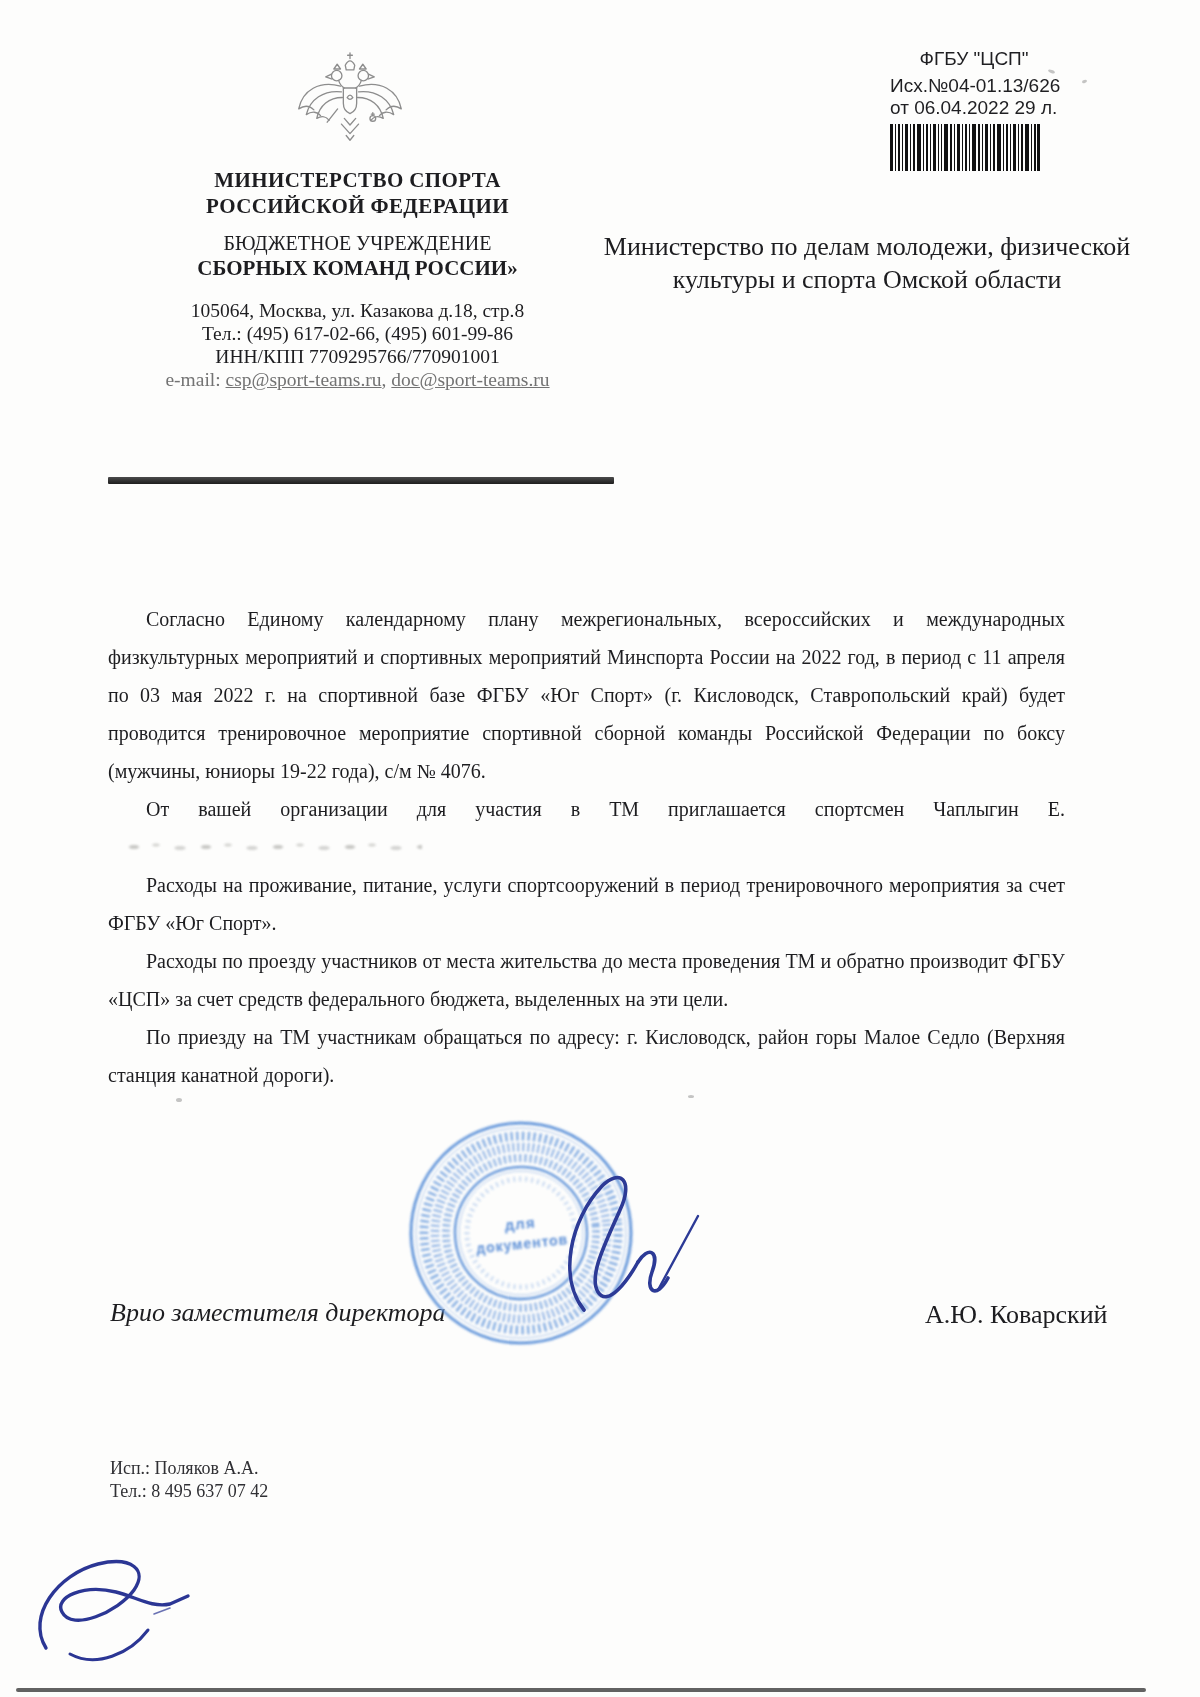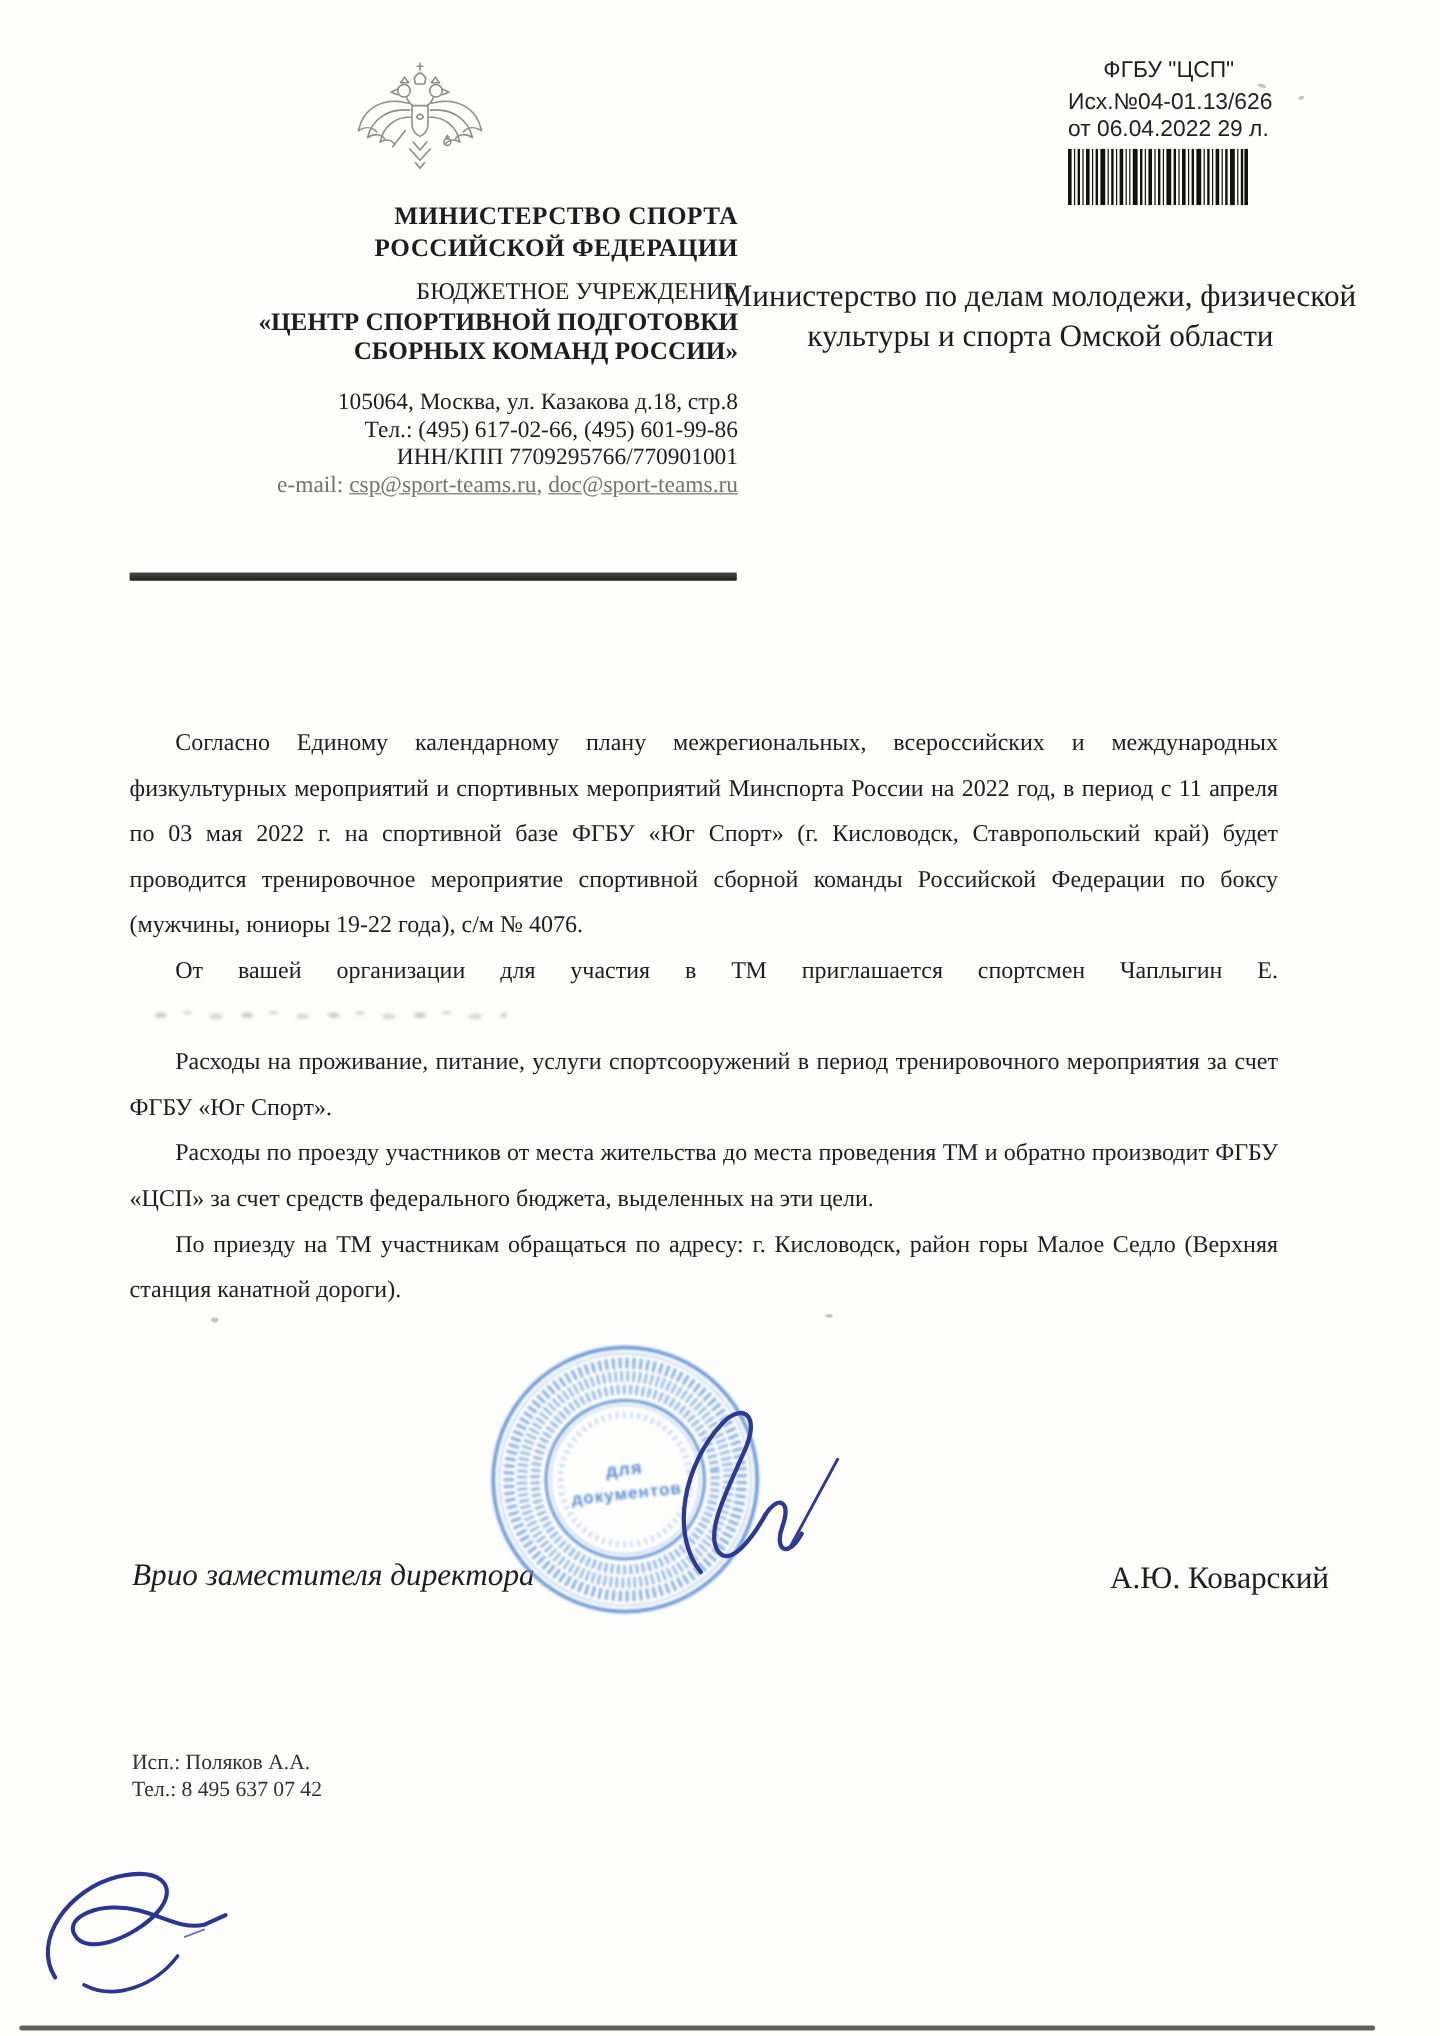--- a/index.html
+++ b/index.html
@@ -3,21 +3,21 @@
 <meta charset="utf-8">
 <style>
   html,body { margin:0; padding:0; background:#e9e9e9; }
   .page {
     position:relative; width:1200px; height:1697px; margin:0 auto;
     background:#fdfdfc; overflow:hidden;
     font-family:"Liberation Serif","DejaVu Serif",serif; color:#1d1d20;
   }
 
   
-  .lh { position:absolute; left:100px; top:50px; width:515px; text-align:right; }
+  .lh { position:absolute; left:100px; top:50px; width:515px; text-align:center; }
   .emblem { width:114px; height:114px; display:block; margin:0 auto; transform:translateX(-8px); }
   .lh-ministry { margin-top:3px; font-weight:bold; font-size:21px; line-height:26px; letter-spacing:.4px; }
   .lh-org { margin-top:12px; font-size:20px; line-height:24.5px; }
   .lh-org .bold { font-weight:bold; font-size:21px; }
   .lh-contacts { margin-top:19px; font-size:19.5px; line-height:23px; }
   .lh-email { color:#737373; }
   .email-link { text-decoration:underline; }
   .divider { position:absolute; left:108px; top:477px; width:506px; height:7px;
     background:linear-gradient(180deg,#4b4b4b,#1e1e1e); border-radius:1px; }
 
@@ -95,21 +95,20 @@
       </g>
     </svg>
 
     <div class="lh-ministry">
       <div>МИНИСТЕРСТВО СПОРТА</div>
       <div>РОССИЙСКОЙ ФЕДЕРАЦИИ</div>
     </div>
 
     <div class="lh-org">
       <div>БЮДЖЕТНОЕ УЧРЕЖДЕНИЕ</div>
-      <div class="bold">«ЦЕНТР СПОРТИВНОЙ ПОДГОТОВКИ</div>
       <div class="bold">СБОРНЫХ КОМАНД РОССИИ»</div>
     </div>
 
     <div class="lh-contacts">
       <div>105064, Москва, ул. Казакова д.18, стр.8</div>
       <div>Тел.: (495) 617-02-66, (495) 601-99-86</div>
       <div>ИНН/КПП 7709295766/770901001</div>
       <div class="lh-email">
         <span>e-mail: </span><span class="email-link">csp@sport-teams.ru</span><span>, </span><span class="email-link">doc@sport-teams.ru</span>
       </div>

